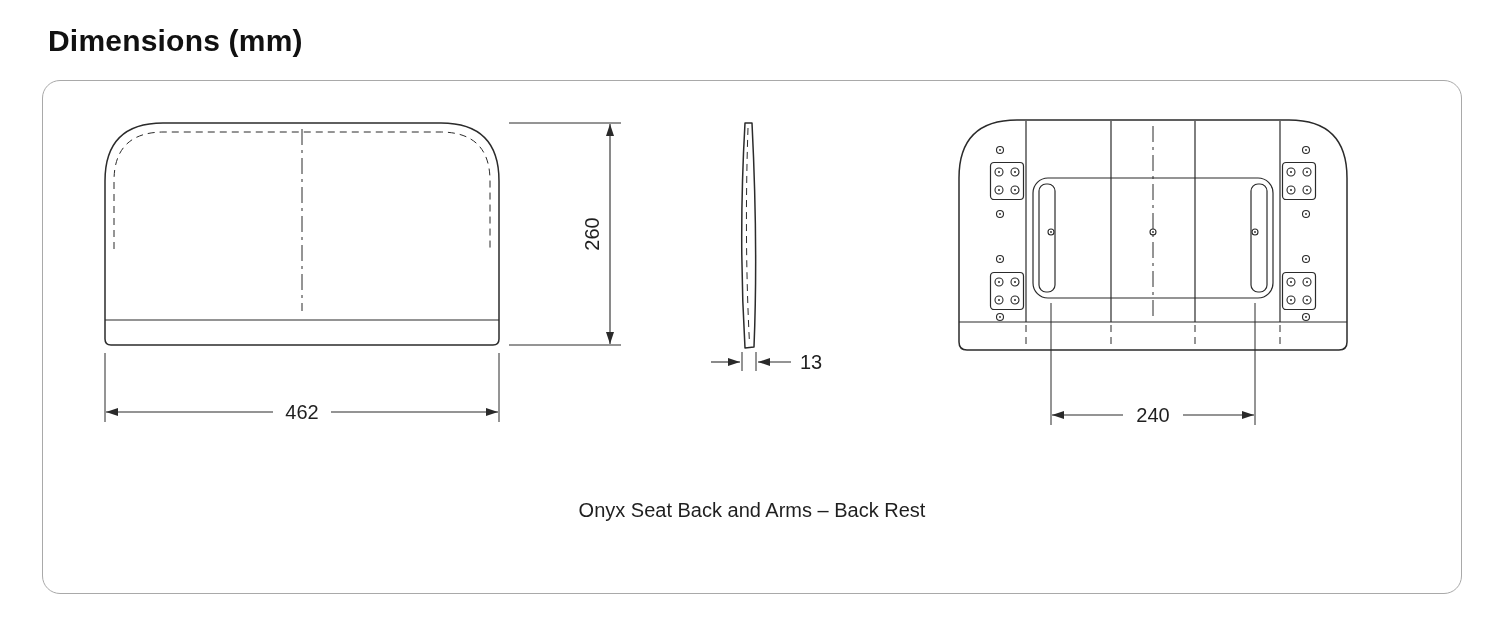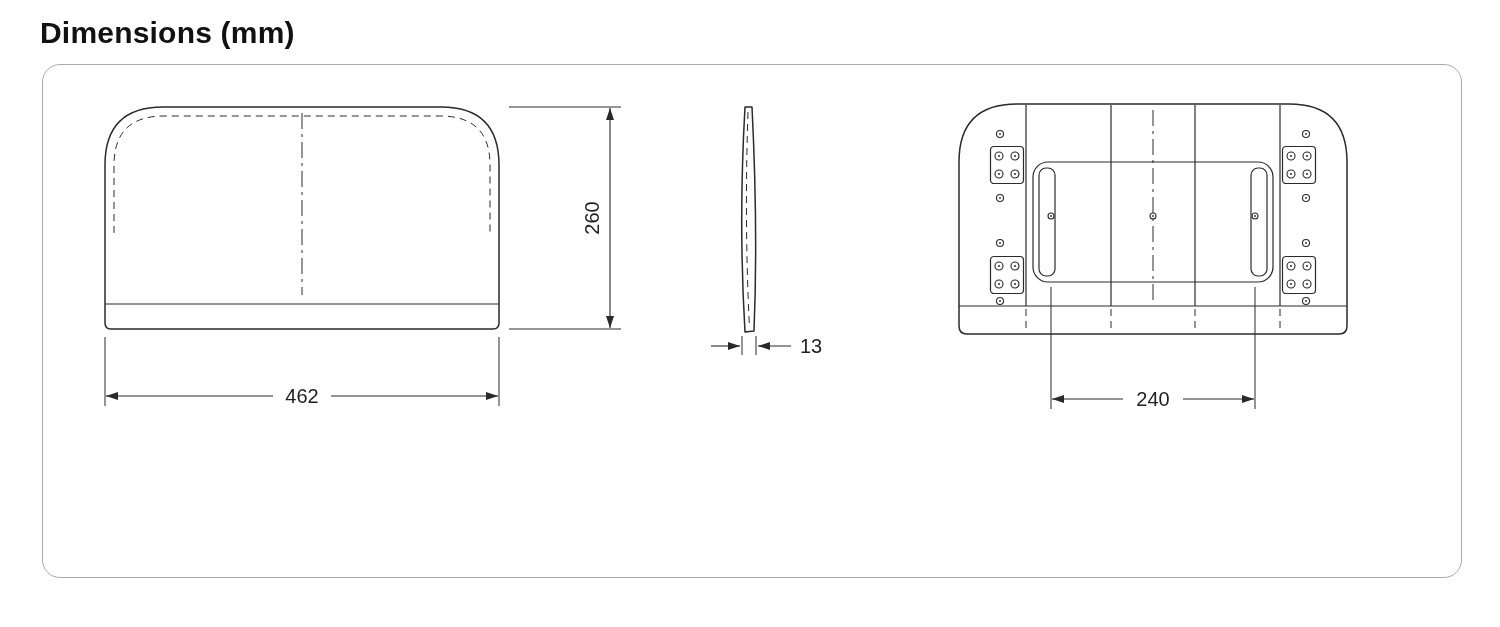--- a/index.html
+++ b/index.html
@@ -2,21 +2,21 @@
 <html><head>
 <meta charset="utf-8">
 <style>
   html,body{
     margin:0;padding:0;background:#ffffff;
     font-family:"Liberation Sans", sans-serif;
     width:1500px;height:627px;overflow:hidden;
     -webkit-font-smoothing:antialiased;
   }
   .page-title{
-    margin:0;
+    margin:8px;
     padding:16px 0 14px 40px;
     font-size:30px;
     font-weight:700;
     color:#111111;
     letter-spacing:.2px;
   }
   .figure-panel{
     position:relative;
     margin:0 38px 0 42px;
     height:514px;
@@ -170,13 +170,14 @@
       <g>
         <line class="ext" x1="1008" y1="222" x2="1008" y2="344"></line>
         <line class="ext" x1="1212" y1="222" x2="1212" y2="344"></line>
         <line class="dim" x1="1080" y1="334" x2="1009" y2="334" marker-end="url(#arr)"></line>
         <line class="dim" x1="1140" y1="334" x2="1211" y2="334" marker-end="url(#arr)"></line>
         <text class="dimtxt" x="1110" y="341" text-anchor="middle">240</text>
       </g>
     </g>
   </svg>
 
+  <div class="figure-caption">Onyx Seat Back and Arms – Back Rest</div>
 </div>
 
 </body></html>

